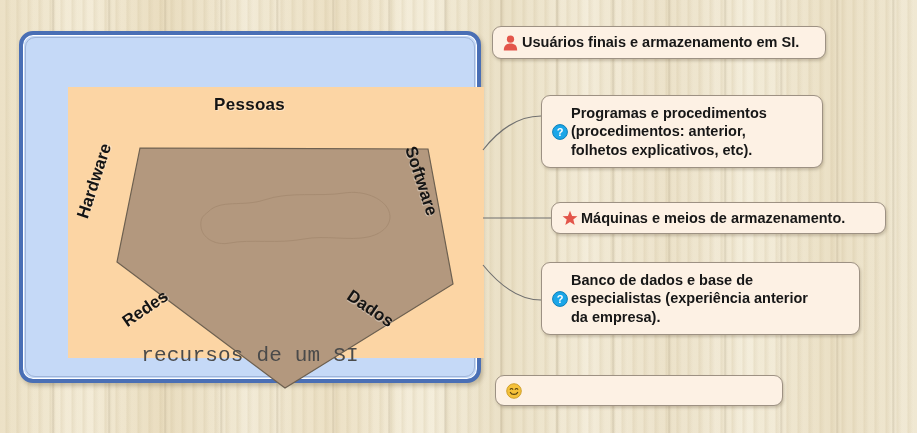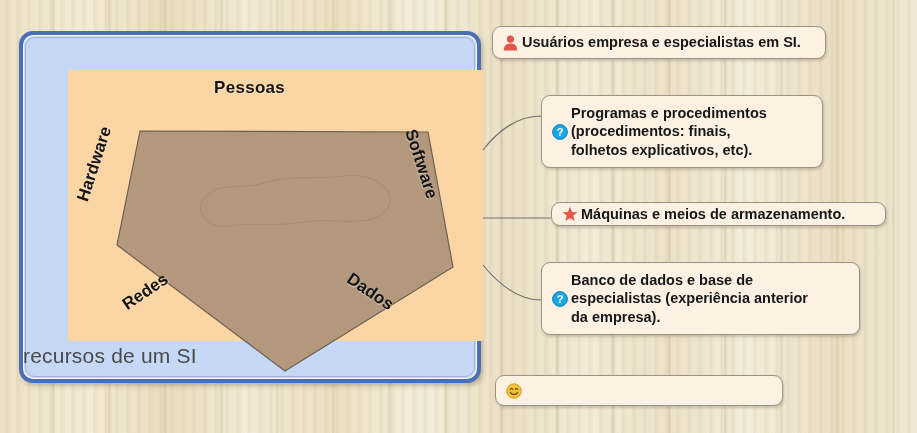--- a/index.html
+++ b/index.html
@@ -72,21 +72,21 @@
     left: 2px; top: 2px; right: 2px; bottom: 2px;
     border: 1px solid #9fb4d8;
     border-radius: 10px;
     pointer-events: none;
   }
 
   
   #orange-canvas {
     position: absolute;
     left: 45px;
-    top: 35px;
+    top: 52px;
     width: 416px;
     height: 271px;
     background: #fcd5a4;
     overflow: visible;
   }
   #pentagon-svg {
     position: absolute;
     left: 0; top: 0;
     width: 416px;
     height: 271px;
@@ -128,25 +128,26 @@
     font-size: 17px;
     transform: rotate(34deg);
     transform-origin: center center;
   }
 
   #panel-caption {
     position: absolute;
     left: 0;
     right: 0;
     top: 309px;
-    text-align: left;
+    text-align: center;
     font-size: 21px;
     color: #4a4a4a;
     font-weight: normal;
     letter-spacing: 0.2px;
+    font-family: Liberation Mono, monospace;
   }
 
   
   #connectors {
     position: absolute;
     left: 0; top: 0;
     width: 917px;
     height: 433px;
     pointer-events: none;
   }
@@ -175,21 +176,21 @@
   .callout .bubble-text {
     font-size: 14.5px;
     font-weight: bold;
     color: #171717;
     line-height: 1.28;
     white-space: pre-line;
   }
 
   #callout-usuarios   { left: 492px; top: 26px;  width: 334px; height: 33px; }
   #callout-programas  { left: 541px; top: 95px;  width: 282px; height: 73px; }
-  #callout-maquinas   { left: 551px; top: 202px; width: 335px; height: 24px; }
+  #callout-maquinas   { left: 551px; top: 202px; width: 335px; height: 32px; }
   #callout-banco      { left: 541px; top: 262px; width: 319px; height: 73px; }
   #callout-meios      { left: 495px; top: 375px; width: 288px; height: 31px; }
 
   .icon-svg { display: block; }
 </style>
 </head>
 <body>
 
 <div id="stage">
 
@@ -221,33 +222,33 @@
     <path d="M 483 265 C 505 292, 525 300, 541 300" fill="none" stroke="#6f6f6f" stroke-width="1.1"></path>
   </svg>
 
   <div class="callout" id="callout-usuarios">
     <span class="bubble-icon">
       <svg class="icon-svg" width="15" height="16" viewBox="0 0 15 16">
         <circle cx="7.5" cy="4.2" r="3.6" fill="#e3554a"></circle>
         <path d="M 0.8 15.5 C 0.8 10.6, 3.5 8.6, 7.5 8.6 C 11.5 8.6, 14.2 10.6, 14.2 15.5 Z" fill="#e3554a"></path>
       </svg>
     </span>
-    <span class="bubble-text">Usuários empresa e especialistas em SI.</span>
+    <span class="bubble-text">Usuários finais e armazenamento em SI.</span>
   </div>
 
   <div class="callout" id="callout-programas">
     <span class="bubble-icon">
       <svg class="icon-svg" width="16" height="16" viewBox="0 0 16 16">
         <circle cx="8" cy="8" r="7.4" fill="#1ba6e8"></circle>
         <circle cx="8" cy="8" r="7.4" fill="none" stroke="#0d7fb8" stroke-width="1"></circle>
         <text x="8" y="12.1" text-anchor="middle" font-family="Liberation Sans, sans-serif" font-size="11" font-weight="bold" fill="#ffffff">?</text>
       </svg>
     </span>
     <span class="bubble-text">Programas e procedimentos
-(procedimentos: finais,
+(procedimentos: anterior,
 folhetos explicativos, etc).</span>
   </div>
 
   <div class="callout" id="callout-maquinas">
     <span class="bubble-icon">
       <svg class="icon-svg" width="16" height="16" viewBox="0 0 16 16">
         <polygon points="8,0.8 10.1,5.9 15.4,6.2 11.3,9.6 12.7,14.9 8,11.9 3.3,14.9 4.7,9.6 0.6,6.2 5.9,5.9" fill="#e3554a"></polygon>
       </svg>
     </span>
     <span class="bubble-text">Máquinas e meios de armazenamento.</span>

